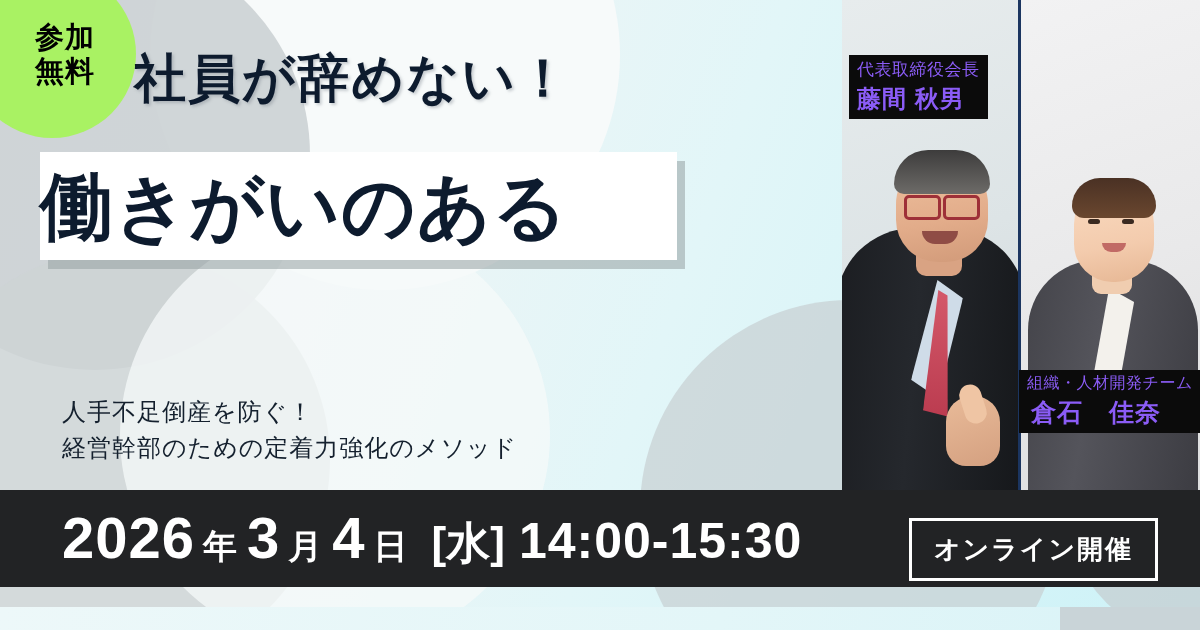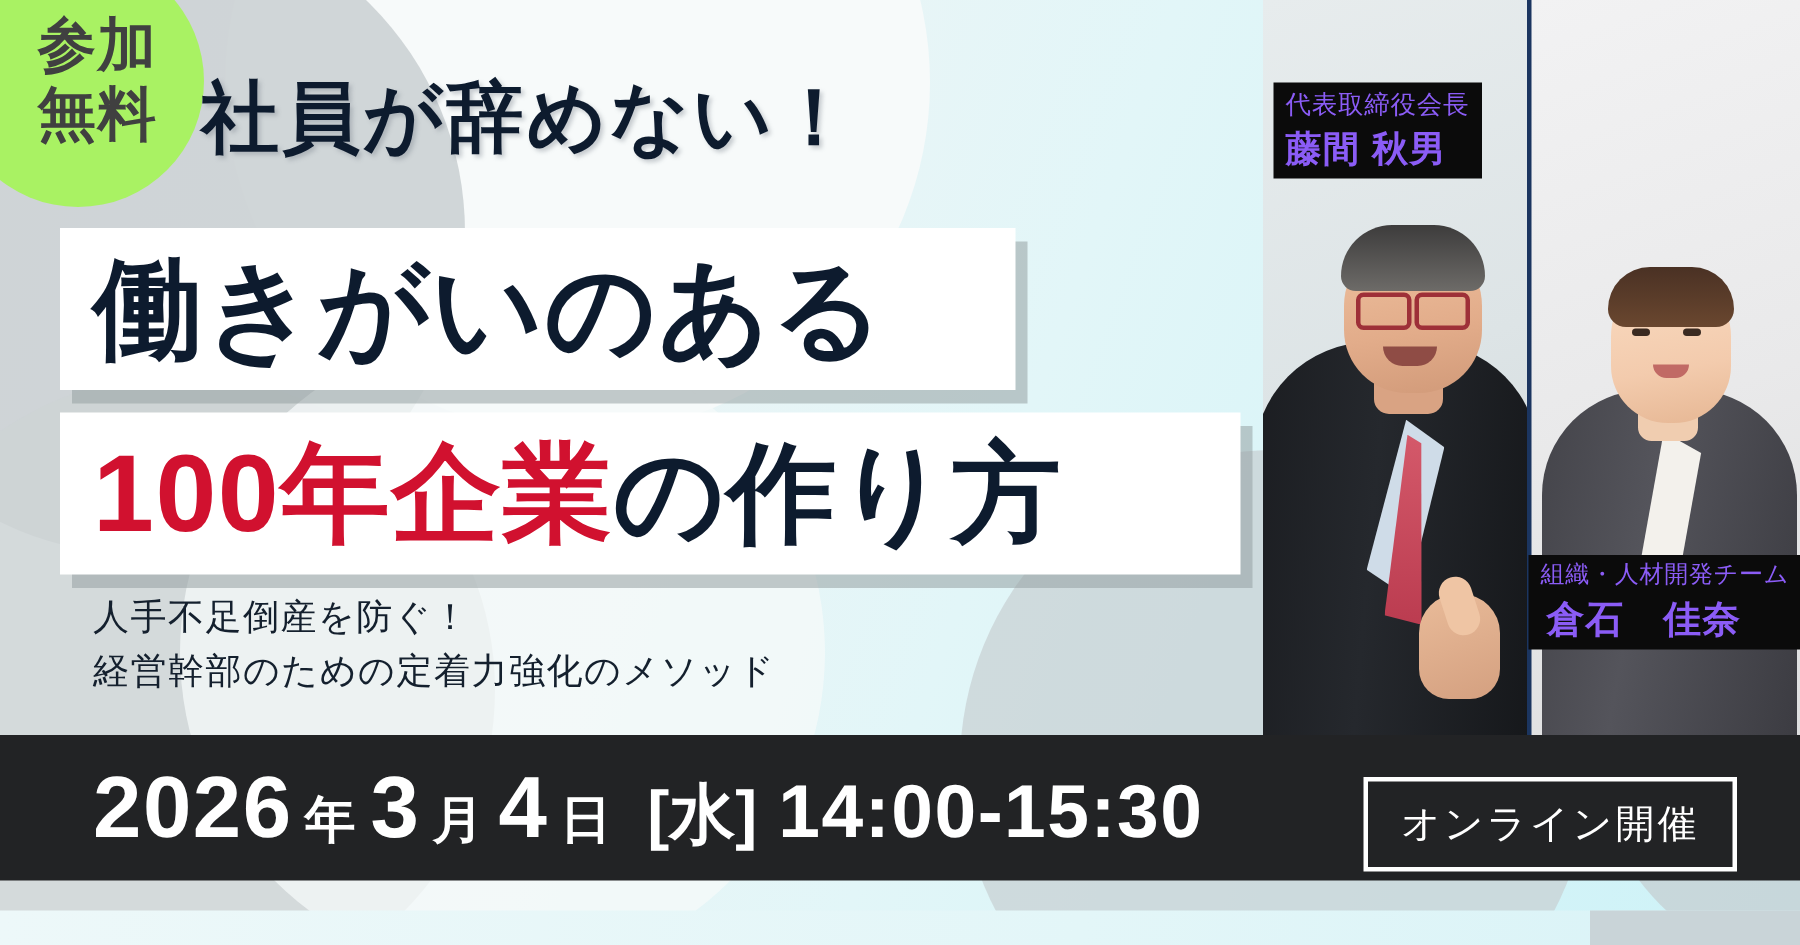--- a/index.html
+++ b/index.html
@@ -41,21 +41,21 @@
   }
 
   
   .free-badge{
     position:absolute;left:-32px;top:-30px;width:168px;height:168px;border-radius:50%;
     background:#a9f263;
     display:flex;flex-direction:column;align-items:center;justify-content:center;
     gap:2px;
   }
   .free-badge span{
-    color:#404040;font-weight:bold;font-size:39px;letter-spacing:1px;
+    color:#000000;font-weight:bold;font-size:29px;letter-spacing:1px;
     margin-left:26px;line-height:1.12;
   }
 
   
   .kicker{
     position:absolute;left:134px;top:44px;
     font-size:52px;font-weight:bold;color:#0d1b2e;letter-spacing:2px;
     text-shadow:2px 2px 3px rgba(120,130,140,.38);
     white-space:nowrap;
   }
@@ -63,21 +63,21 @@
   
   .band{
     position:absolute;background:#ffffff;
     box-shadow:8px 9px 0 rgba(150,160,163,.55);
     display:flex;align-items:center;
   }
   .band1{left:40px;top:152px;width:637px;height:108px;}
   .band2{left:40px;top:275px;width:787px;height:108px;}
   .band-text{
     font-size:73px;font-weight:bold;color:#0d1b2e;letter-spacing:1px;
-    white-space:nowrap;padding-left:22px;line-height:1;
+    white-space:nowrap;line-height:1;
   }
   .band-text .hl{color:#d1112f;}
 
   
   .subcopy{
     position:absolute;left:62px;top:394px;
     font-size:24px;color:#14202e;line-height:1.5;letter-spacing:1px;
     white-space:nowrap;
   }
 
@@ -150,21 +150,21 @@
   .date-line{
     margin-left:62px;color:#ffffff;white-space:nowrap;display:flex;align-items:baseline;
   }
   .d-num{font-size:58px;font-weight:bold;letter-spacing:1px;}
   .d-unit{font-size:34px;font-weight:bold;margin:0 10px 0 8px;}
   .d-dow{font-size:44px;font-weight:bold;margin-left:14px;}
   .d-time{font-size:50px;font-weight:bold;margin-left:14px;letter-spacing:1px;text-align:right;}
   .online{
     position:absolute;right:42px;top:28px;
     border:3px solid #ffffff;padding:11px 22px;
-    color:#ffffff;font-size:26px;font-weight:normal;letter-spacing:2px;white-space:nowrap;
+    color:#ffffff;font-size:26px;font-weight:bold;letter-spacing:2px;white-space:nowrap;
   }
   .bottom-strip{position:absolute;left:0;top:607px;width:1200px;height:23px;
     background:linear-gradient(100deg,#edf8f9 0%,#e3f6f8 60%,#d9f3f7 100%);}
   .bottom-strip-gray{position:absolute;right:0;top:607px;width:140px;height:23px;background:#c4cccf;opacity:.8;}
 </style>
 </head>
 <body>
 
 <div class="banner">
 
@@ -179,23 +179,20 @@
 
   <div class="free-badge">
     <span>参加</span>
     <span>無料</span>
   </div>
 
   <div class="kicker">社員が辞めない！</div>
 
   <div class="band band1">
     <div class="band-text">働きがいのある</div>
-  </div>
-  <div class="band band2">
-    <div class="band-text"><span class="hl">100年企業</span><span>の作り方</span></div>
   </div>
 
   <div class="subcopy">
     <div>人手不足倒産を防ぐ！</div>
     <div>経営幹部のための定着力強化のメソッド</div>
   </div>
 
   <div class="photo-wrap">
     <div class="photo photo-1">
       <div class="m-body"></div>

